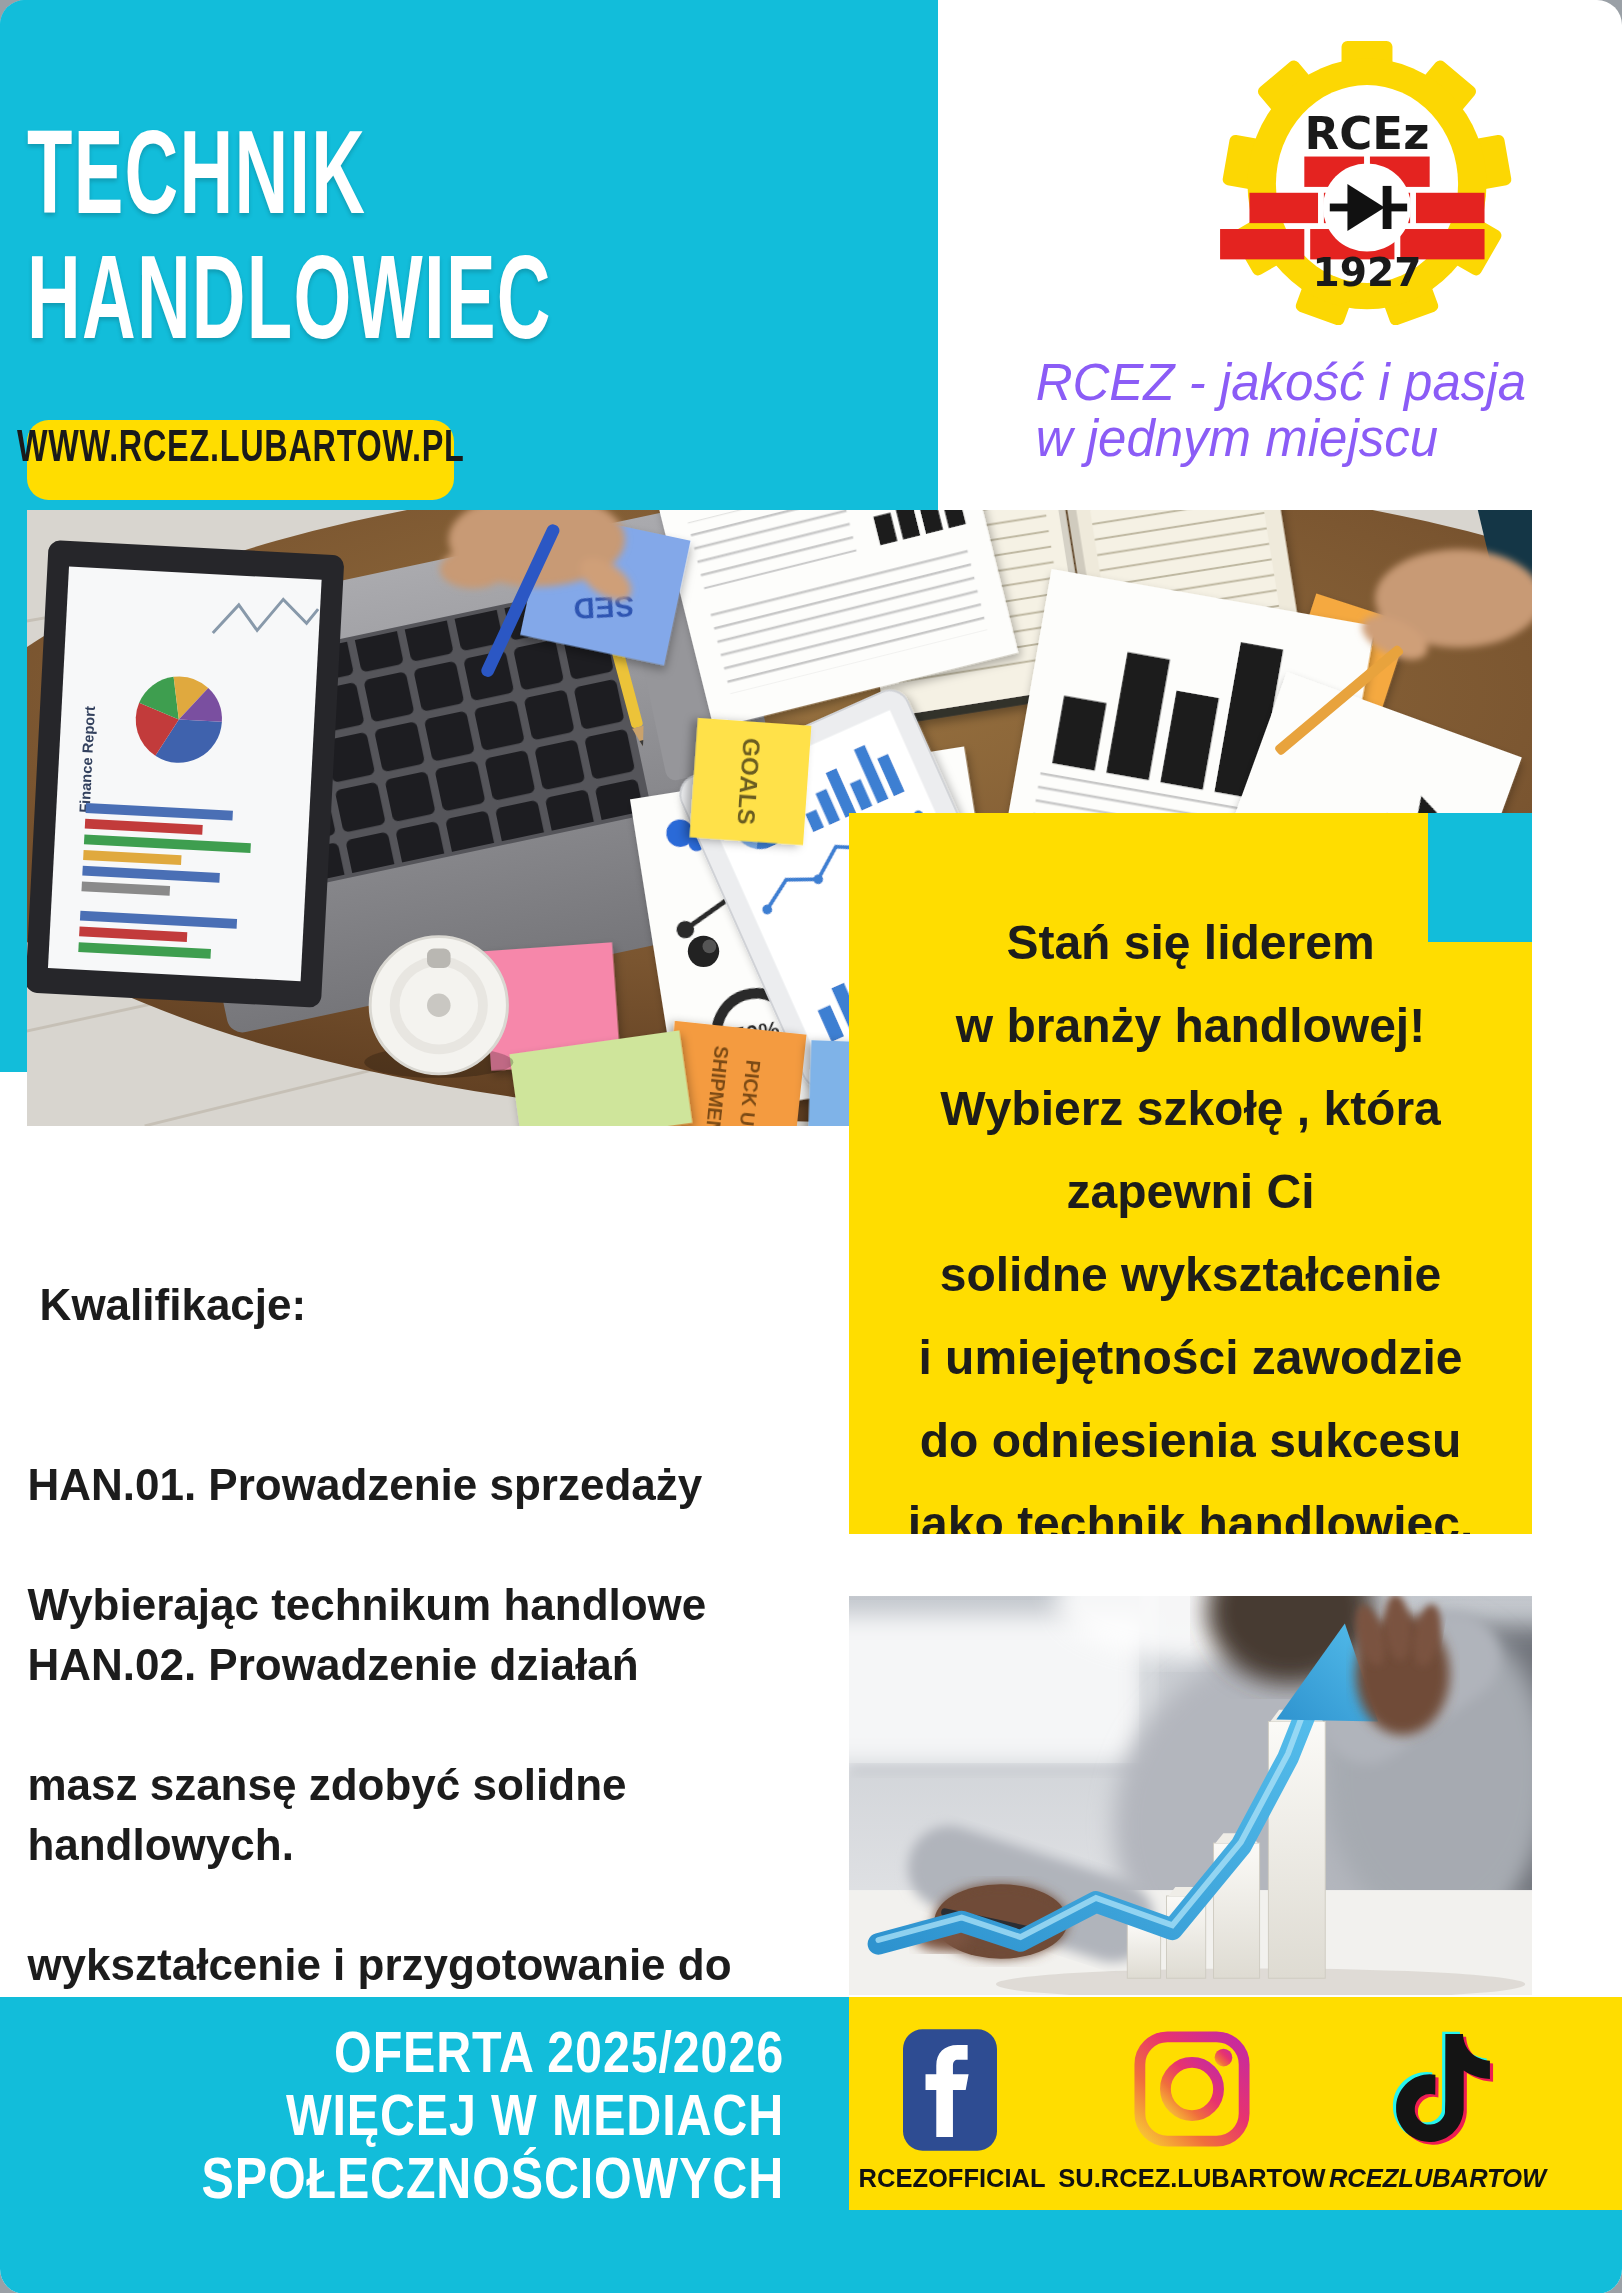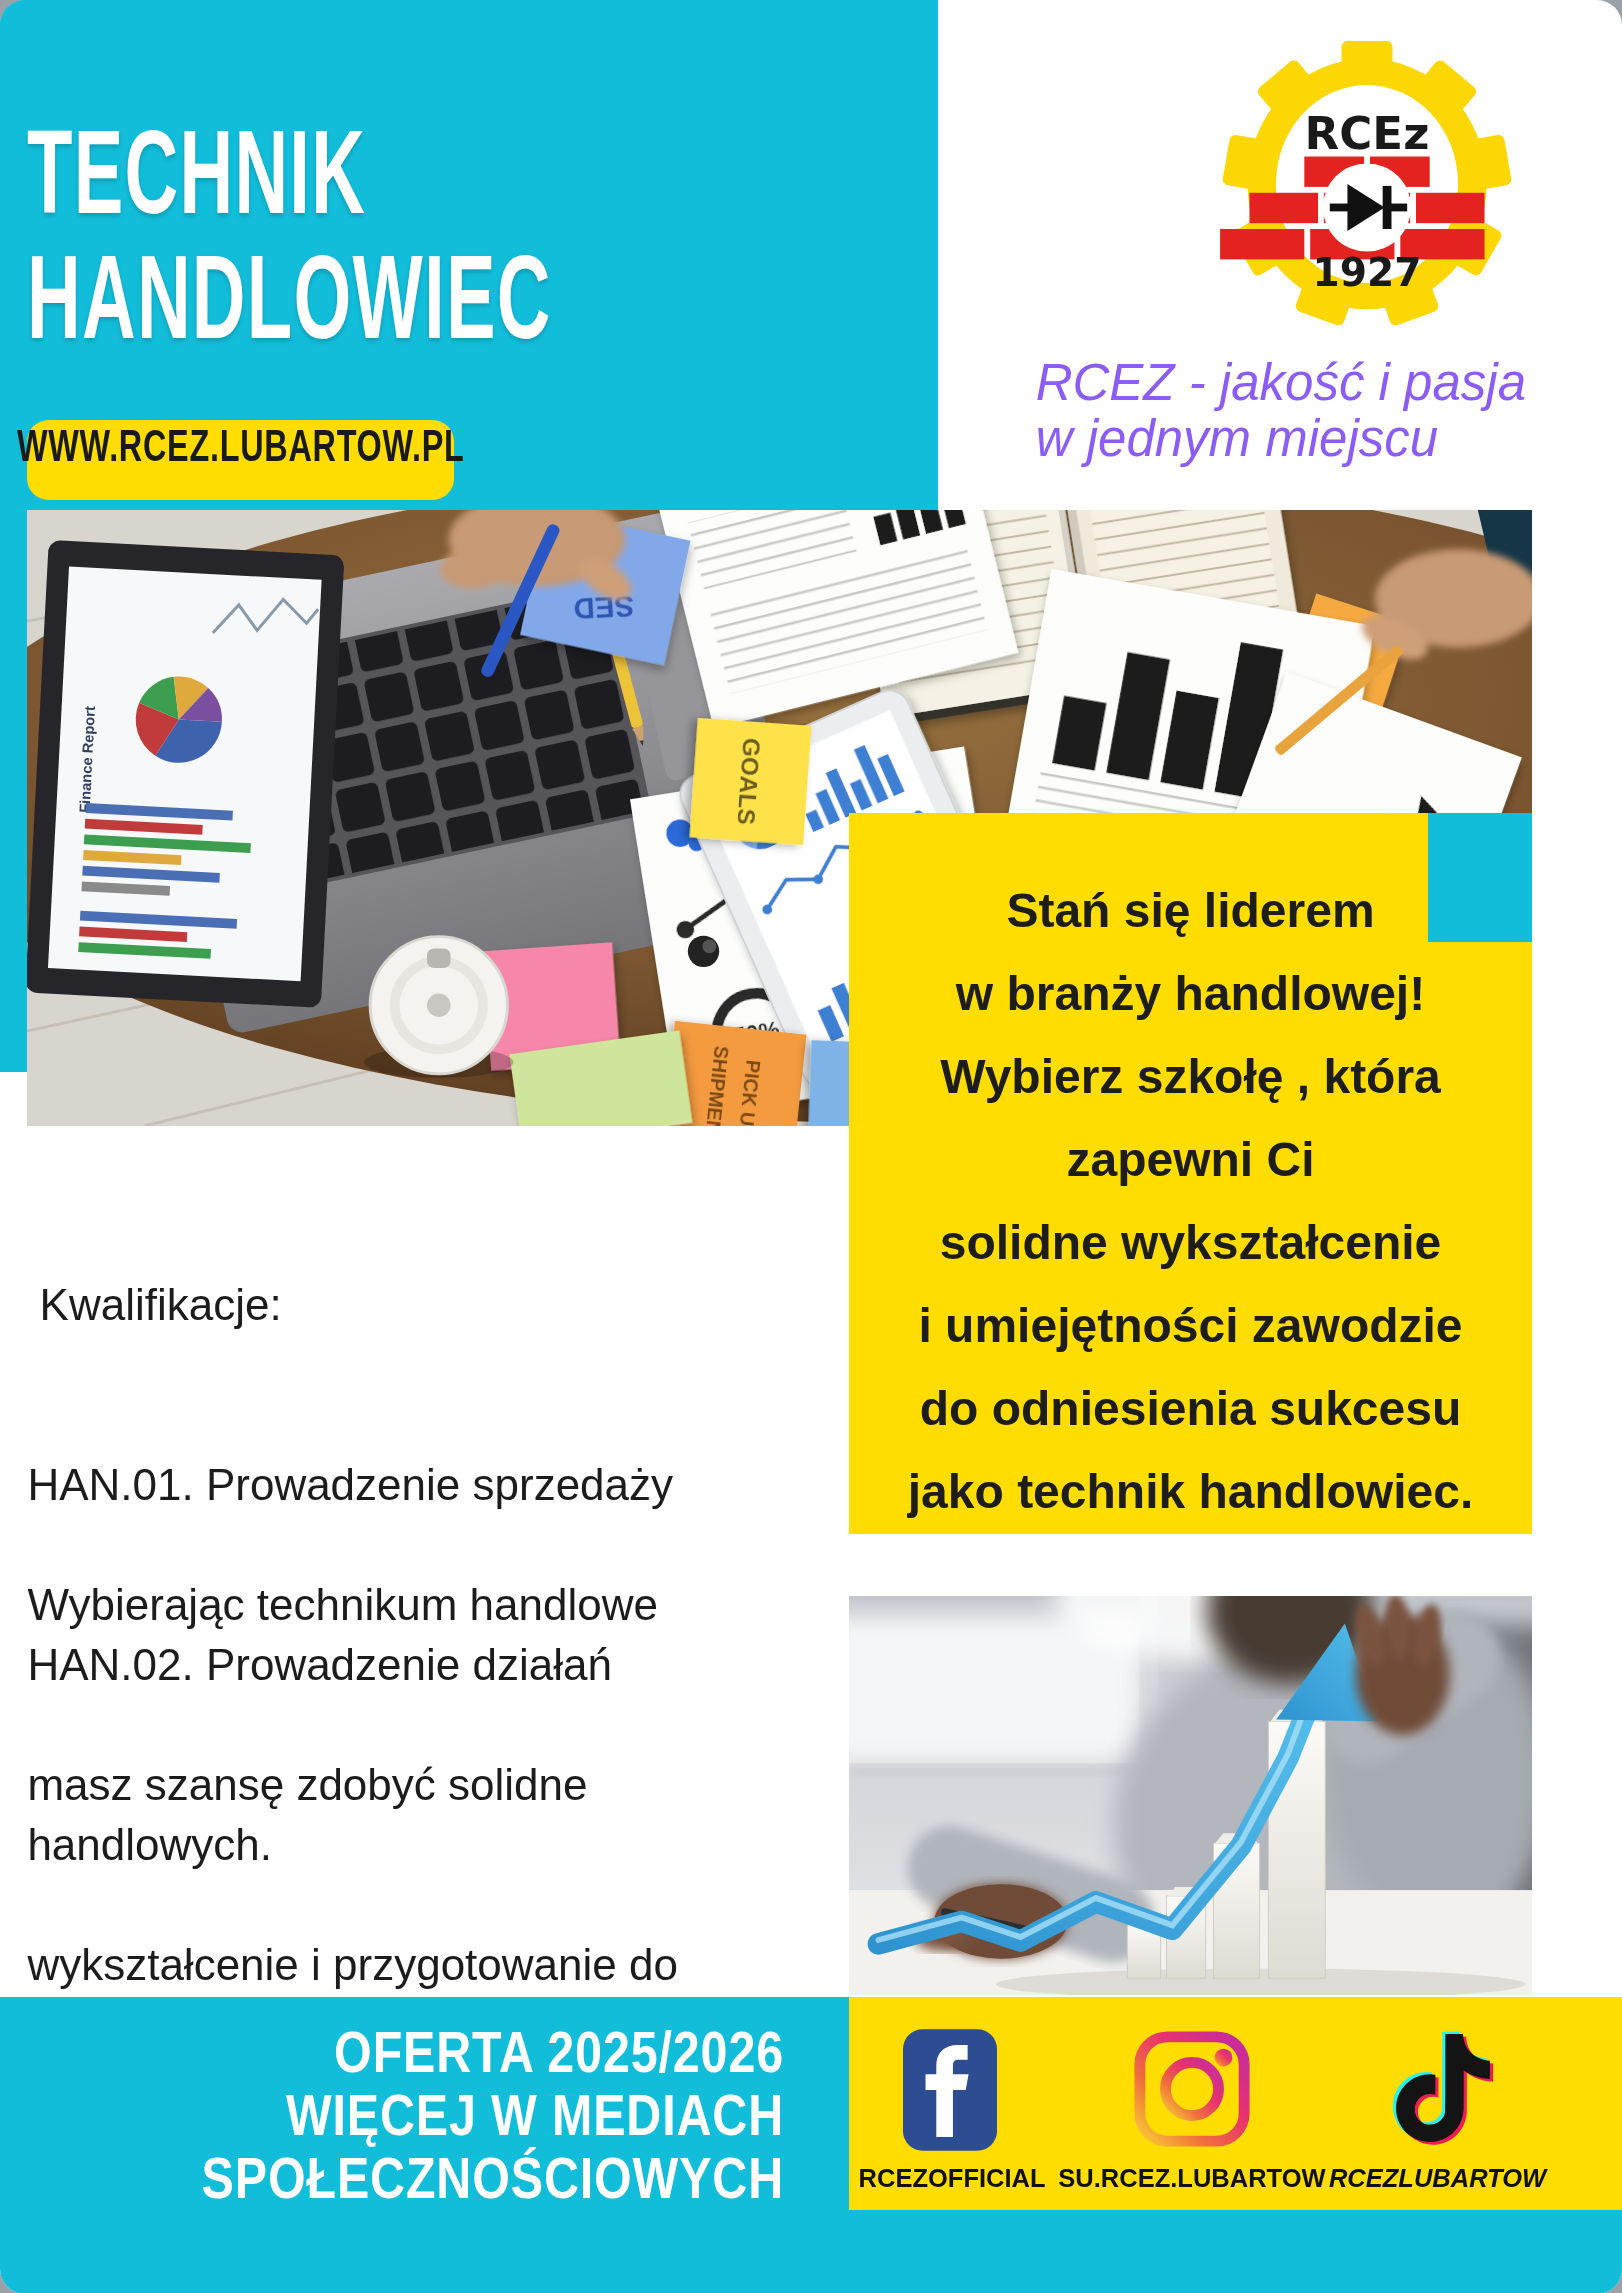--- a/index.html
+++ b/index.html
@@ -16,25 +16,25 @@
   .www span{font-size:45px;font-weight:700;color:#1a1a1a;white-space:nowrap;letter-spacing:1px;
         transform:scaleX(.72);transform-origin:50% 50%;}
   .logo{position:absolute;left:1220px;top:39px;width:294px;height:286px;}
   .tagline{position:absolute;right:96px;top:355px;text-align:left;font-style:italic;
         font-size:51px;line-height:56px;color:#8b5cf6;}
   
   .photo1{position:absolute;left:27.4px;top:510px;width:1505px;height:616px;overflow:hidden;background:#d8d5cf;z-index:1;}
   .photo2{position:absolute;left:849px;top:1596px;width:683px;height:399px;overflow:hidden;background:#d4d6da;}
   
   .hlbox{position:absolute;left:849px;top:813px;width:683px;height:721px;background:#ffdd00;z-index:5;overflow:hidden;}
-  .hlbox-inner{padding-top:56px;text-align:center;font-size:48px;font-weight:700;line-height:83px;color:#1d1d1b;}
+  .hlbox-inner{padding-top:88px;text-align:center;font-size:48px;font-weight:700;line-height:83px;color:#1d1d1b;}
   .hlbox-inner div{white-space:nowrap;}
   .hl-corner{position:absolute;left:1428px;top:813px;width:104px;height:129px;background:#12bdda;z-index:6;}
   
-  .qual,.desc{position:absolute;left:27.4px;color:#1c1c1c;font-weight:400;font-size:44px;line-height:60px;white-space:pre-wrap;}
+  .qual,.desc{position:absolute;left:27.4px;color:#1c1c1c;font-weight:700;font-size:44px;line-height:60px;white-space:pre-wrap;}
   .qual{top:1155px;} .desc{top:1455px;}
   .qual div,.desc div{white-space:pre;}
   
   .bottom-band{position:absolute;left:0;top:1997px;width:1622px;height:297px;background:#12bdda;}
   .offer{position:absolute;left:39px;top:2021px;width:745px;text-align:right;color:#ffffff;font-weight:700;z-index:2;}
   .offer div{font-size:57px;line-height:63px;letter-spacing:1px;white-space:nowrap;
         transform:scaleX(.85);transform-origin:100% 50%;}
   .socialbox{position:absolute;left:849px;top:1997px;width:774px;height:213px;background:#ffdd00;z-index:2;}
   .sicon{position:absolute;top:32px;}
   .fbpos{left:54px;} .igpos{left:283px;} .ttpos{left:540px;top:30px;}

